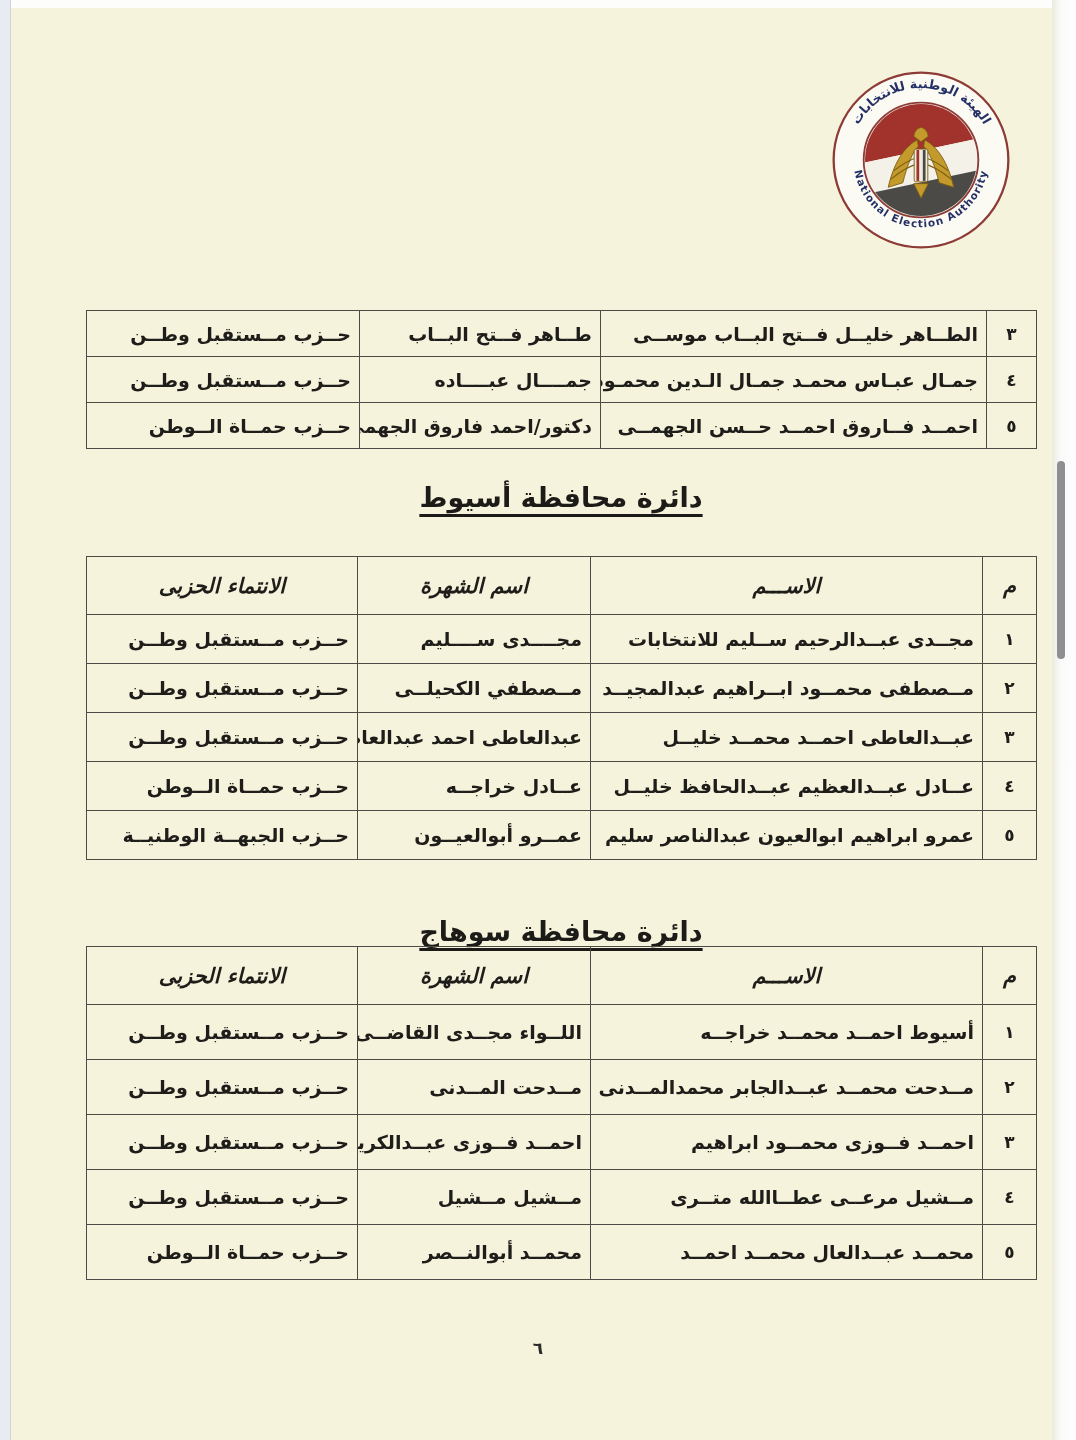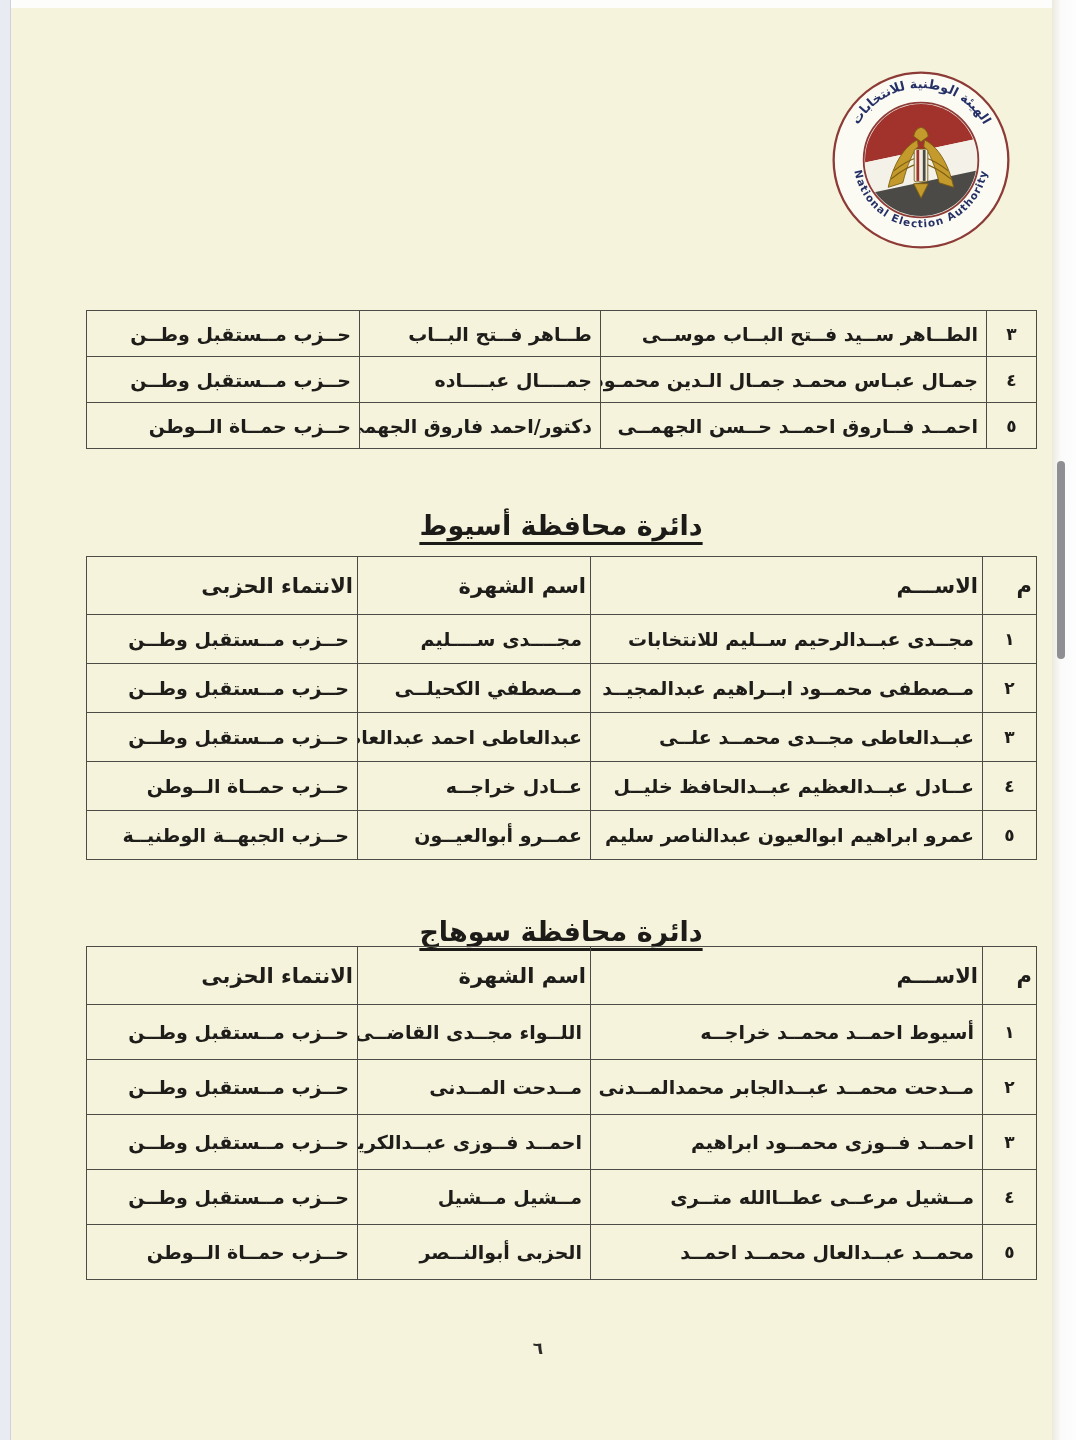--- a/index.html
+++ b/index.html
@@ -31,36 +31,36 @@
 
   
   .district-heading{
     position:absolute;left:86px;width:950px;text-align:center;
     font-size:27px;font-weight:bold;color:#1c1b18;
   }
   .district-heading span{
     text-decoration:underline;text-decoration-thickness:2.5px;
     text-underline-offset:7px;
   }
-  #h-assiut{top:482px;margin-top:28px;}
+  #h-assiut{top:482px;}
   #h-sohag{top:916px;}
 
   
   table.doc-table{
     position:absolute;left:86px;width:950px;
     border-collapse:collapse;table-layout:fixed;direction:rtl;
     background:transparent;
   }
   .doc-table td,.doc-table th{
     border:1.6px solid #4c4b45;
     font-weight:bold;color:#1e1d1a;
     overflow:hidden;white-space:nowrap;
     vertical-align:middle;
   }
-  .doc-table th{font-size:21px;text-align:right;padding:0 4px;}
+  .doc-table th{font-size:21px;text-align:center;padding:0 4px;font-style:italic;}
   .c-num{text-align:center;font-size:17px;padding:0 2px;}
   .c-name,.c-alias,.c-party{font-size:19px;text-align:right;padding:0 8px 0 20px;}
 
   #t-cont{top:310px;}
   #t-cont td{height:45px;}
 
   #t-assiut{top:556px;}
   #t-assiut th{height:57px;}
   #t-assiut td{height:48px;}
 
@@ -122,21 +122,21 @@
   <table class="doc-table" id="t-cont">
     <colgroup>
         <col style="width:50px">
         <col style="width:386px">
         <col style="width:241px">
         <col style="width:273px">
       </colgroup>
     <tbody>
         <tr>
           <td class="c-num">٣</td>
-          <td class="c-name">الطــاهر ســيد فــتح البــاب موســى</td>
+          <td class="c-name">الطــاهر خليــل فــتح البــاب موســى</td>
           <td class="c-alias">طــاهر فــتح البــاب</td>
           <td class="c-party">حــزب مــستقبل وطــن</td>
         </tr>
         <tr>
           <td class="c-num">٤</td>
           <td class="c-name">جمـال عبـاس محمـد جمـال الـدين محمـود</td>
           <td class="c-alias">جمــــال عبــــاده</td>
           <td class="c-party">حــزب مــستقبل وطــن</td>
         </tr>
         <tr>
@@ -174,21 +174,21 @@
           <td class="c-party">حــزب مــستقبل وطــن</td>
         </tr>
         <tr>
           <td class="c-num">٢</td>
           <td class="c-name">مــصطفى محمــود ابــراهيم عبدالمجيــد</td>
           <td class="c-alias">مــصطفي الكحيلــى</td>
           <td class="c-party">حــزب مــستقبل وطــن</td>
         </tr>
         <tr>
           <td class="c-num">٣</td>
-          <td class="c-name">عبــدالعاطى مجــدى محمــد علــى</td>
+          <td class="c-name">عبــدالعاطى احمــد محمــد خليــل</td>
           <td class="c-alias">عبدالعاطى احمد عبدالعاطى</td>
           <td class="c-party">حــزب مــستقبل وطــن</td>
         </tr>
         <tr>
           <td class="c-num">٤</td>
           <td class="c-name">عــادل عبــدالعظيم عبــدالحافظ خليــل</td>
           <td class="c-alias">عــادل خراجــه</td>
           <td class="c-party">حــزب حمــاة الــوطن</td>
         </tr>
         <tr>
@@ -239,21 +239,21 @@
         </tr>
         <tr>
           <td class="c-num">٤</td>
           <td class="c-name">مــشيل مرعــى عطــاالله متــرى</td>
           <td class="c-alias">مــشيل مــشيل</td>
           <td class="c-party">حــزب مــستقبل وطــن</td>
         </tr>
         <tr>
           <td class="c-num">٥</td>
           <td class="c-name">محمــد عبــدالعال محمــد احمــد</td>
-          <td class="c-alias">الحزبى أبوالنــصر</td>
+          <td class="c-alias">محمــد أبوالنــصر</td>
           <td class="c-party">حــزب حمــاة الــوطن</td>
         </tr>
       </tbody>
   </table>
 
   <div class="page-number">٦</div>
 
   <div class="scroll-thumb"></div>
 </div>
 

